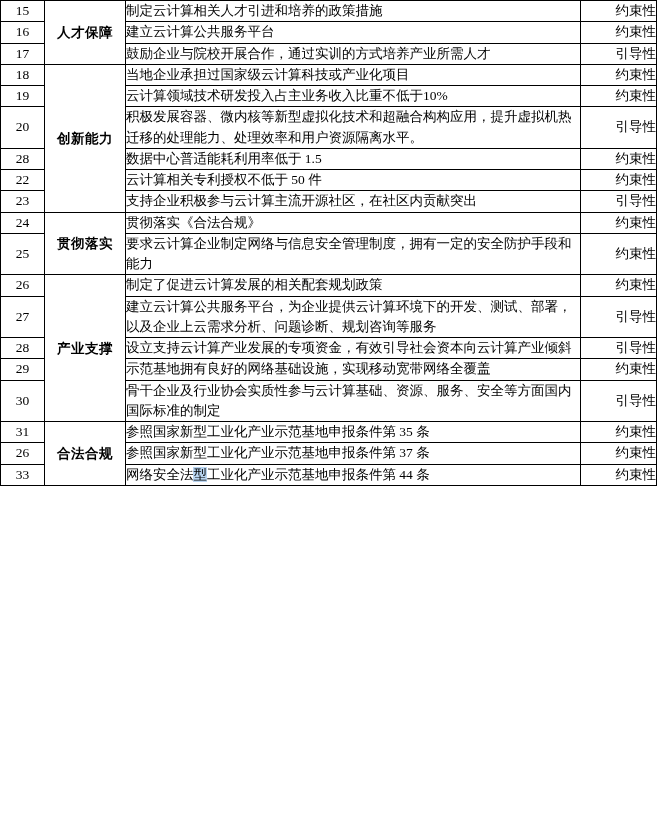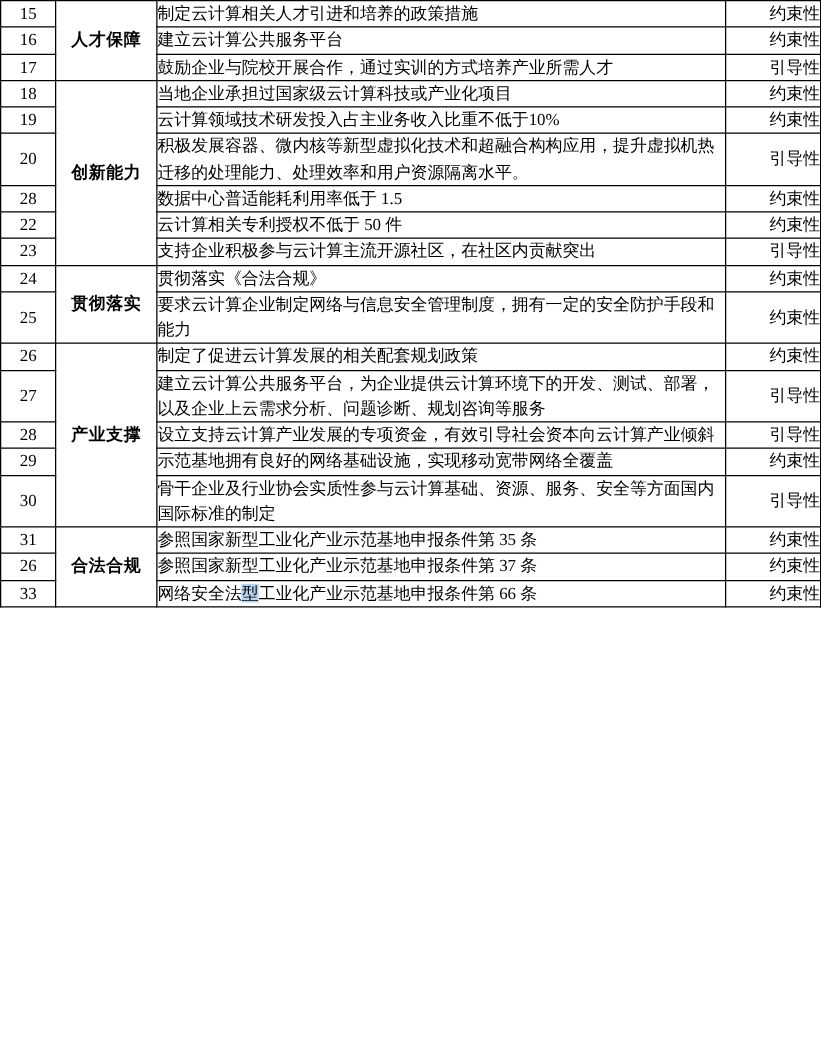--- a/index.html
+++ b/index.html
@@ -166,19 +166,19 @@
         <td class="col-desc">参照国家新型工业化产业示范基地申报条件第 35 条</td>
         <td class="col-type">约束性</td>
       </tr>
       <tr>
         <td class="col-num">26</td>
         <td class="col-desc">参照国家新型工业化产业示范基地申报条件第 37 条</td>
         <td class="col-type">约束性</td>
       </tr>
       <tr>
         <td class="col-num">33</td>
-        <td class="col-desc" id="row33-desc"><span>网络安全法</span><span class="highlight" style="background: rgb(184, 212, 240);">型</span><span>工业化产业示范基地申报条件第 66 条</span></td>
+        <td class="col-desc" id="row33-desc"><span>网络安全法</span><span class="highlight" style="background: rgb(184, 212, 240);">型</span><span>工业化产业示范基地申报条件第 44 条</span></td>
         <td class="col-type">约束性</td>
       </tr>
 
     </tbody>
   </table>
 </div>
 
 </body></html>

